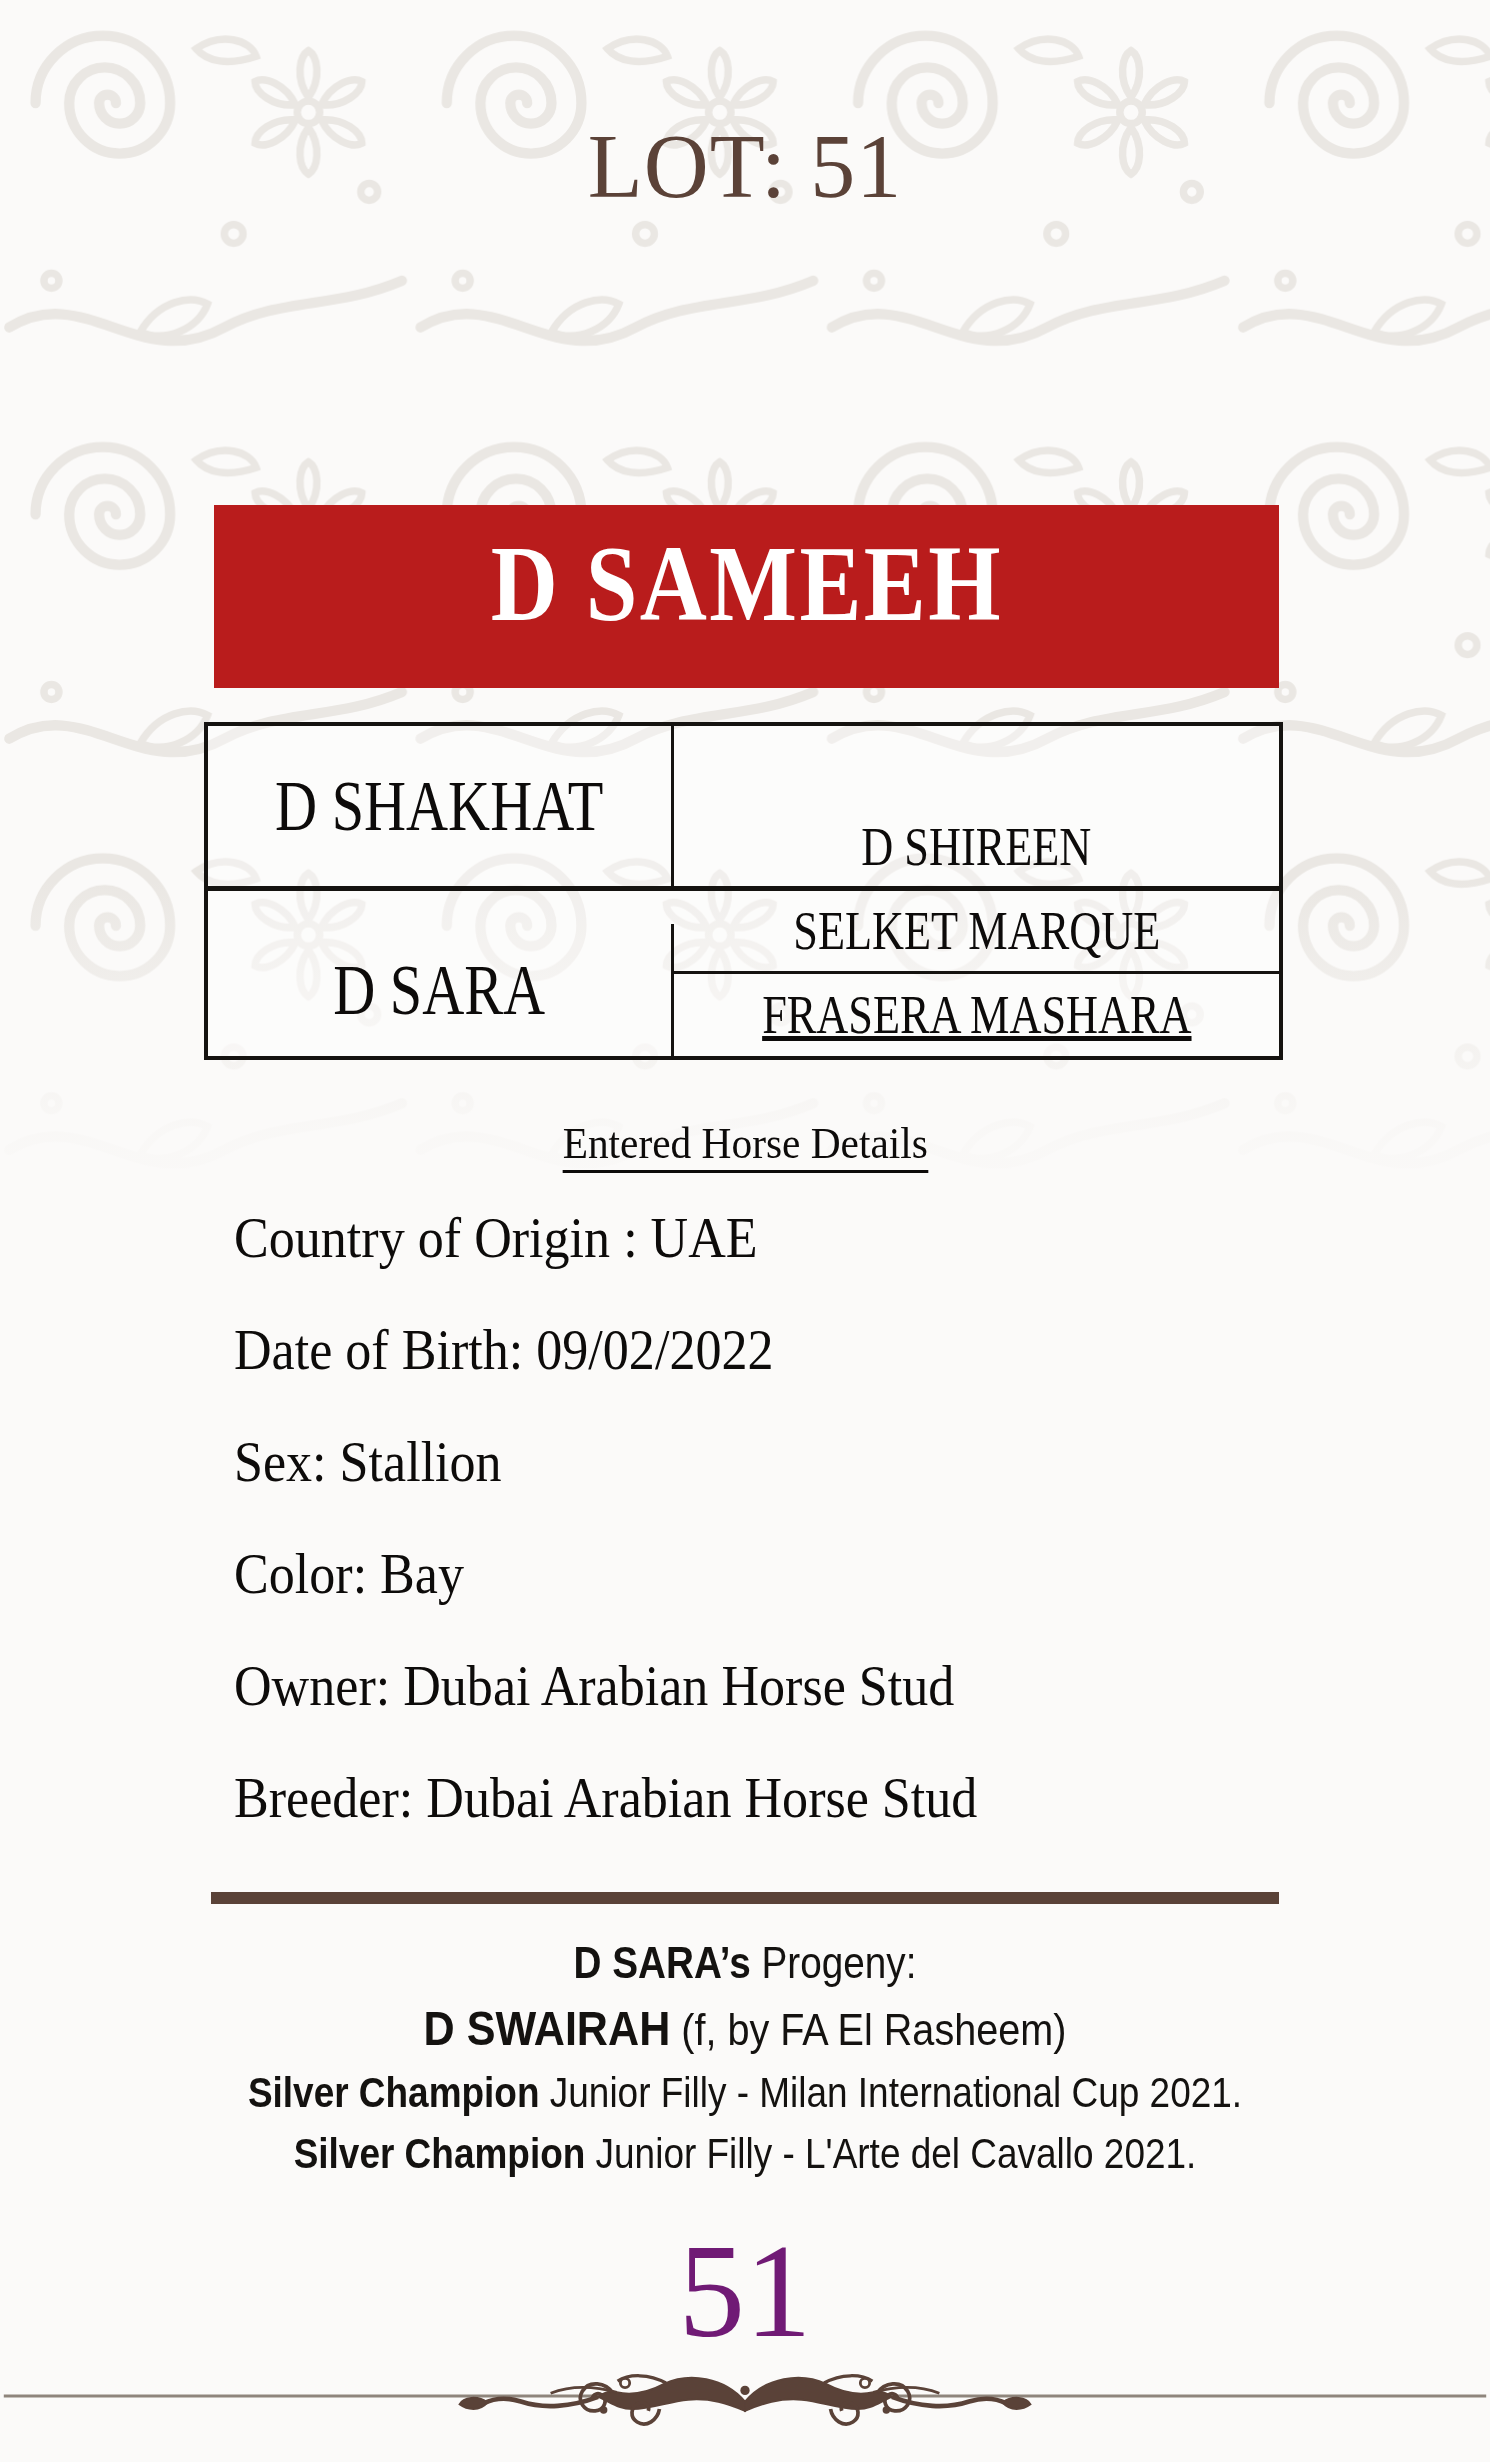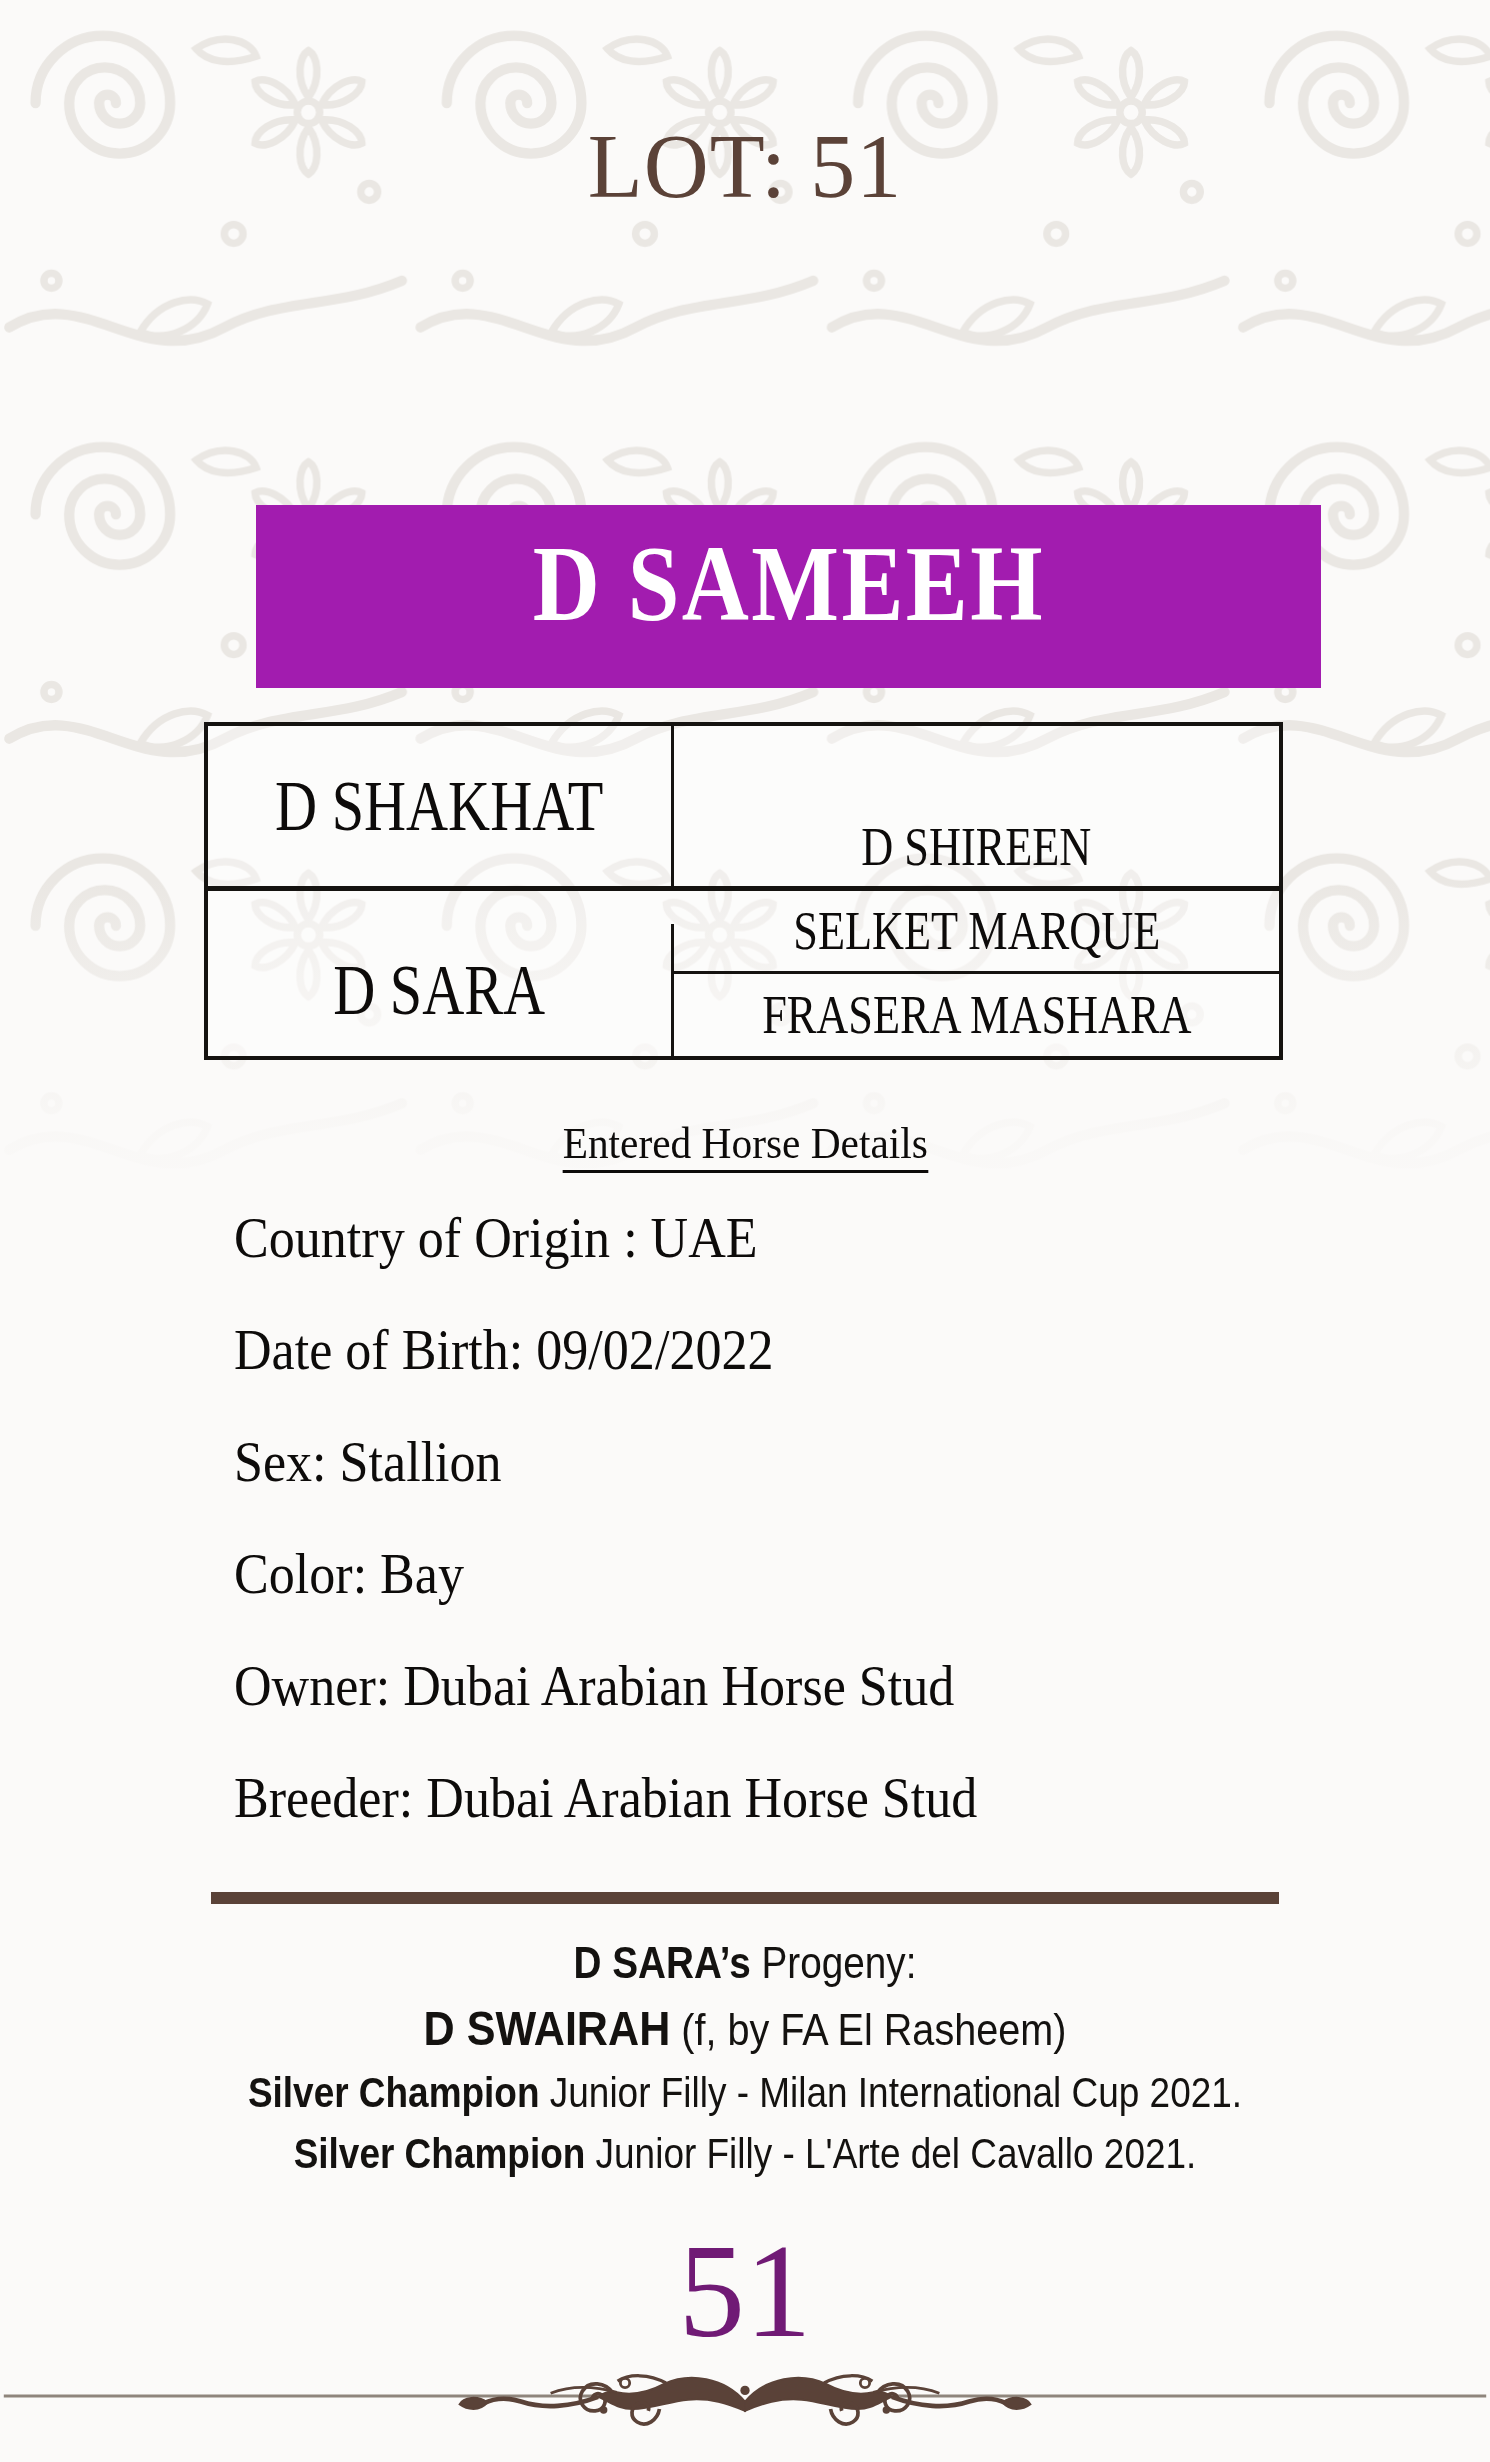--- a/index.html
+++ b/index.html
@@ -10,37 +10,37 @@
     font-family:"Liberation Serif","DejaVu Serif",serif; color:#0d0b0a;
   }
   .bg-wrap { position:absolute; top:0; left:0; width:1490px; height:1253px; }
   .bg-wrap svg { display:block; }
   .bg-fade { position:absolute; top:0; left:0; width:1490px; height:1253px;
     background:linear-gradient(180deg, rgba(251,250,249,0) 0%, rgba(251,250,249,0) 70%,
                rgba(251,250,249,0.88) 90%, #fbfaf9 100%); }
   .lot-label { position:absolute; top:120px; left:0; width:100%;
     text-align:center; font-size:90px; line-height:1.05; color:#5b4238; letter-spacing:0.9px; }
   .banner { position:absolute; top:505px; left:214px; width:1065px; height:183px;
-    background:#a21caf; display:flex; align-items:center; justify-content:center;margin-left:42px; }
+    background:#b91c1c; display:flex; align-items:center; justify-content:center; }
   .banner-text { color:#ffffff; font-weight:bold; font-size:108px; letter-spacing:2.8px;
     transform:scaleX(0.86) translateY(-13px); transform-origin:center; white-space:nowrap; }
   .pedigree { position:absolute; top:722px; left:204px; width:1079px; height:338px;
     display:grid; grid-template-columns:466px 1fr; grid-template-rows:repeat(4,1fr);
     border:4.7px solid #151310; background:rgba(255,255,255,0.35); }
   .cell { display:flex; align-items:center; justify-content:center;
     white-space:nowrap; overflow:visible; }
   .cell .nm { display:inline-block; transform:scaleX(0.82); transform-origin:center; }
   .parent-cell { font-size:71px; border-right:3.7px solid #151310; }
   .gp-cell { font-size:54px; }
   .c-sire { grid-column:1; grid-row:1 / span 2; border-bottom:5.6px solid #151310; }
   .c-dam  { grid-column:1; grid-row:3 / span 2;margin-top:33px; }
   .c-ss { grid-column:2; grid-row:1; border-bottom:3.7px solid #151310; }
   .c-sd { grid-column:2; grid-row:2; border-bottom:5.6px solid #151310; }
   .c-ds { grid-column:2; grid-row:3; border-bottom:3.7px solid #151310; }
-  .c-dd { grid-column:2; grid-row:4; }
+  .c-dd { grid-column:2; grid-row:4;text-decoration:underline; }
   .details-heading { position:absolute; top:1120px; left:0; width:100%; text-align:center;
     font-size:44px; line-height:1.1; }
   .details-heading .u { display:inline-block; transform:scaleX(0.94);
     border-bottom:3.7px solid #0d0b0a; padding-bottom:1.9px; }
   .details { position:absolute; top:1210px; left:234px; width:1028px; }
   .detail-row { font-size:56px; line-height:1; height:56px; margin-bottom:56px;
     transform:scaleX(0.93); transform-origin:left center; white-space:nowrap; }
   .rule { position:absolute; top:1892px; left:211px; width:1068px; height:12px; background:#5a4238; }
   .progeny { position:absolute; top:1941px; left:0; width:100%; text-align:center;
     font-family:"Liberation Sans","DejaVu Sans",sans-serif; color:#141210; }

